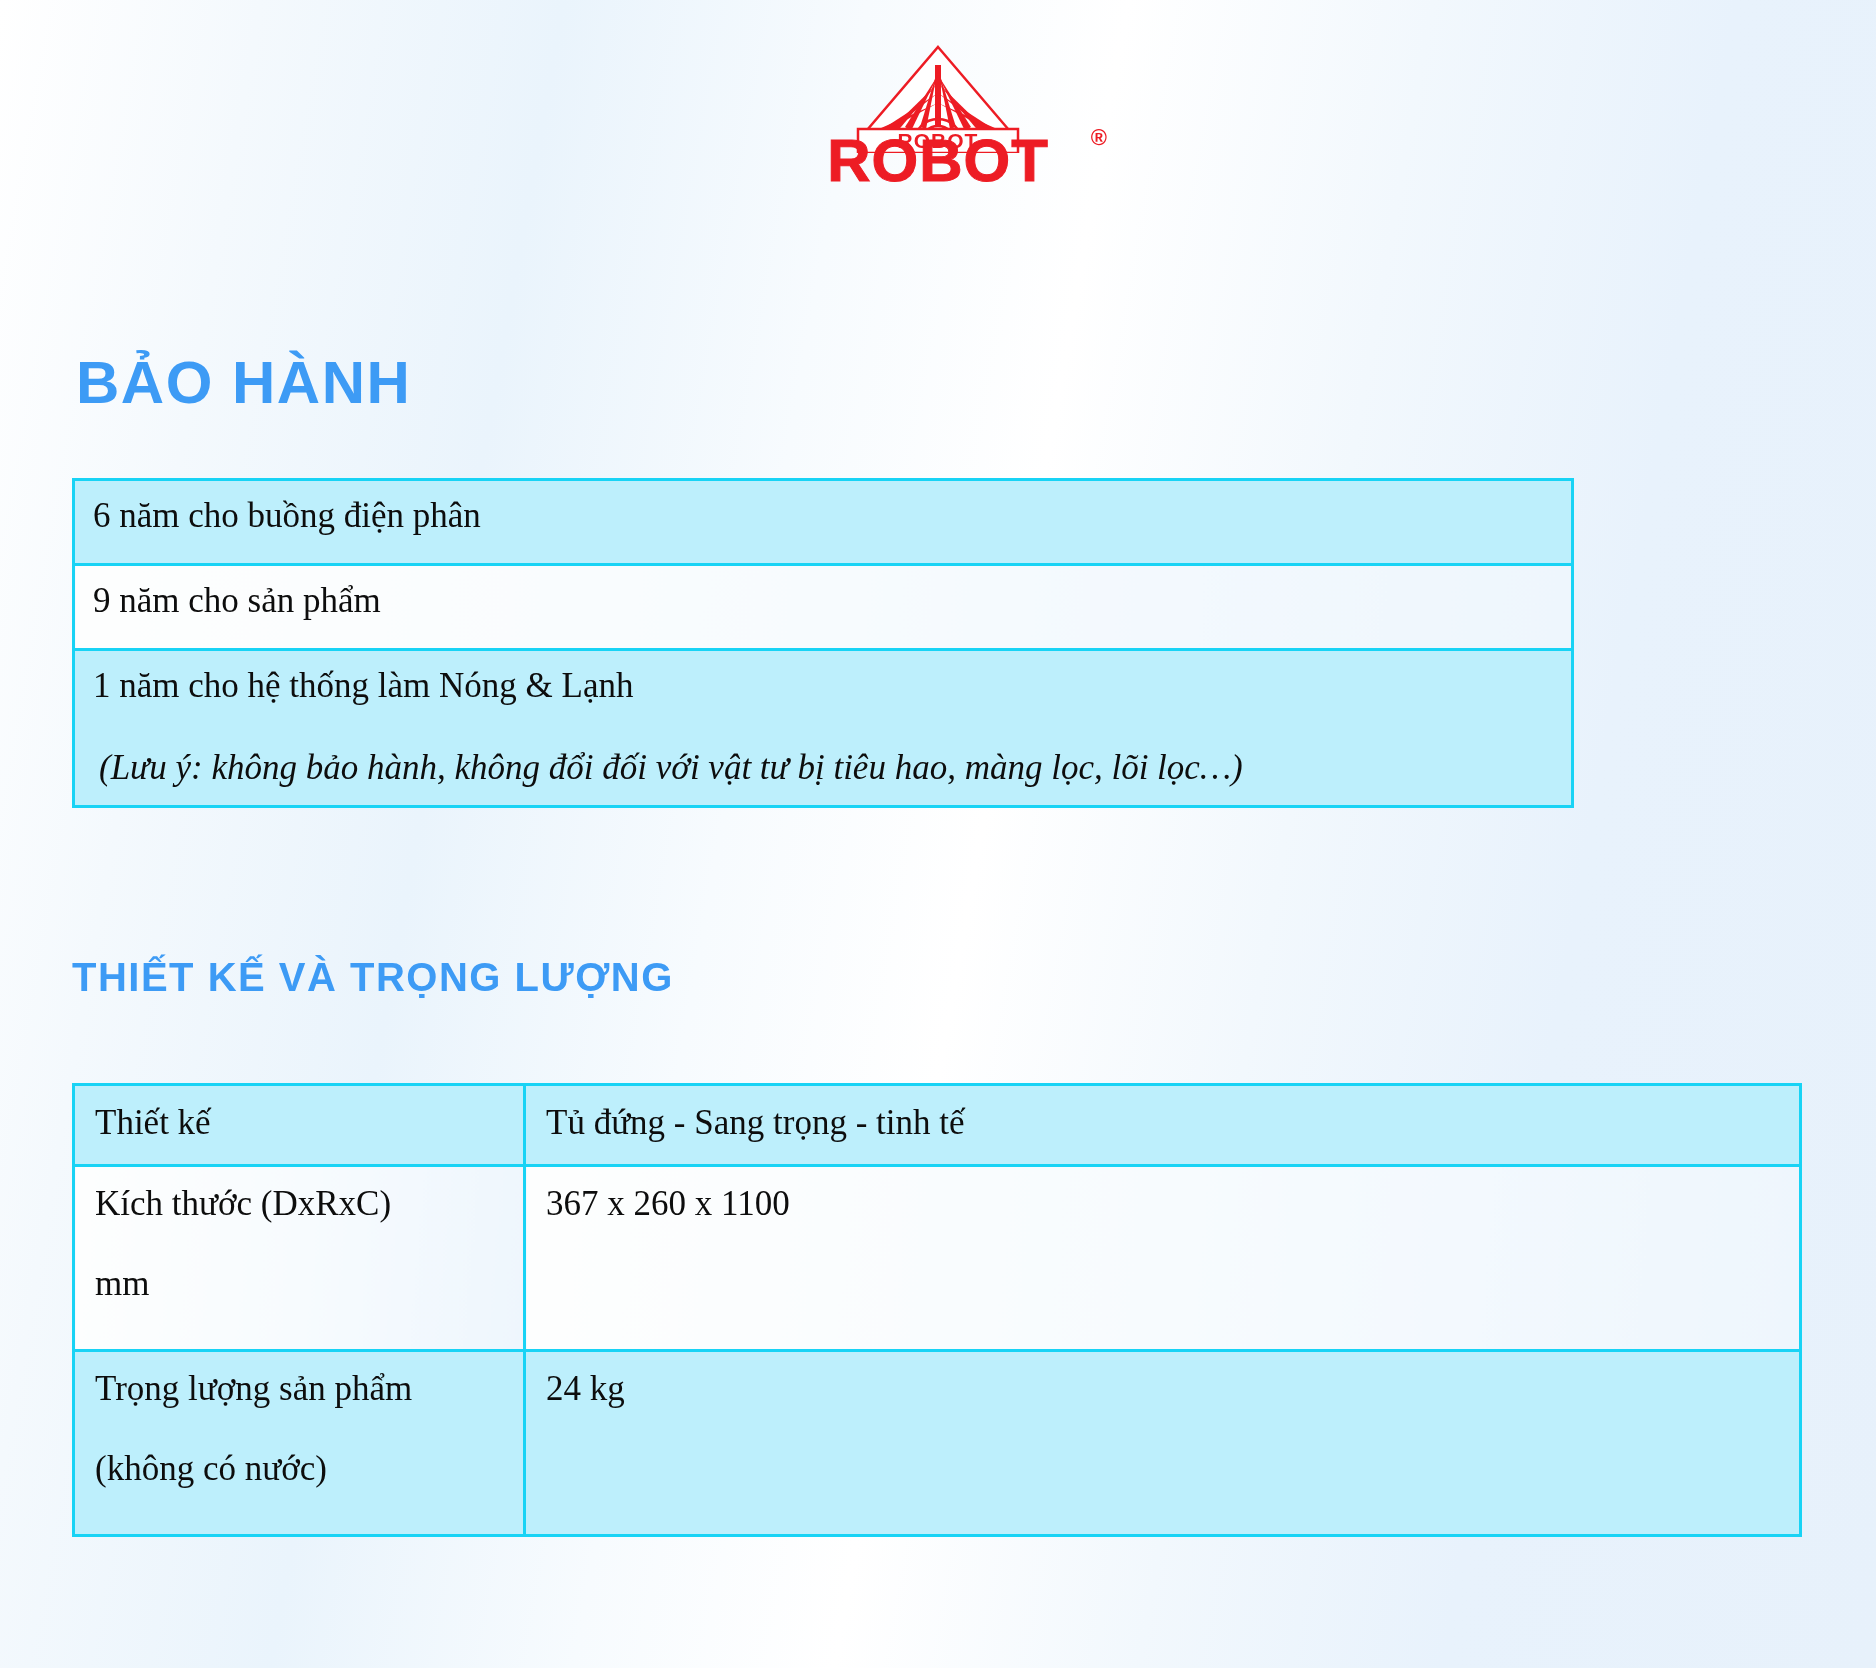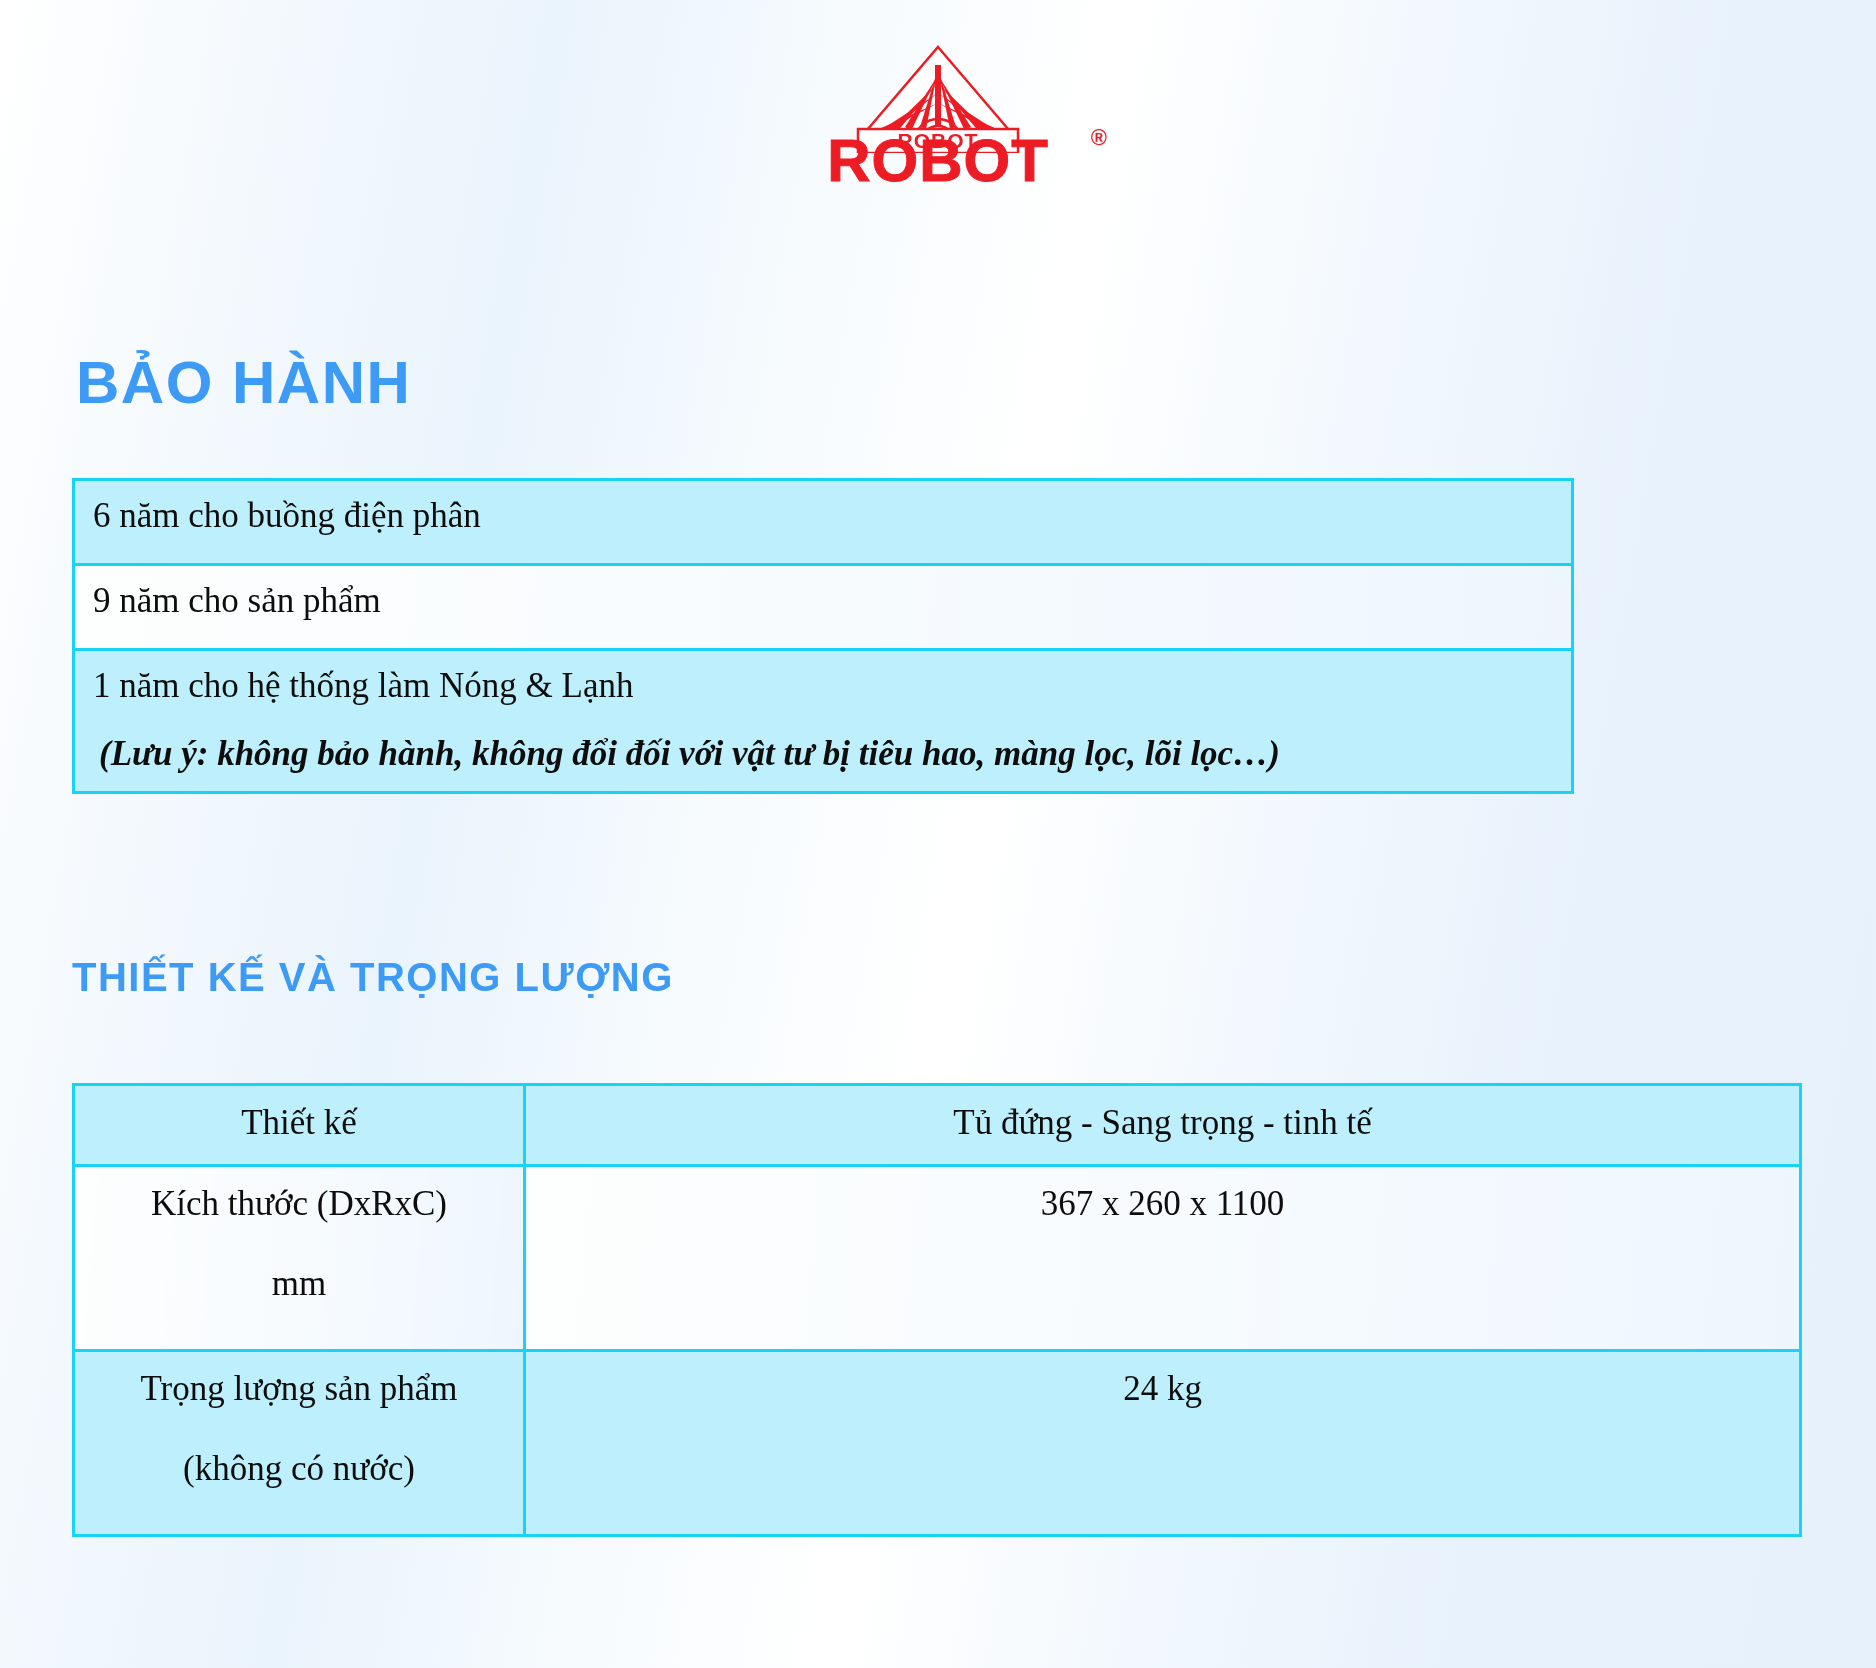--- a/index.html
+++ b/index.html
@@ -111,34 +111,34 @@
   .row-plain > td { background: linear-gradient(95deg,#fdfefe 0%,#f7fbfe 50%,#eef6fd 100%); }
 
   #table-warranty {
     left: 72px;
     top: 478px;
     width: 1502px;
   }
   #table-warranty td { height: 56px; }
   .warranty-note {
     display: block;
-    margin-top: 22px;
-    font-weight: bold;
+    margin-top: 36px;
+    font-weight: normal;
     font-style: italic;
     font-size: 35px;
     padding-left: 6px;
   }
 
   #table-design {
     left: 72px;
     top: 1083px;
     width: 1730px;
   }
   #table-design .col-label { width: 408px; }
-  #table-design td { padding: 14px 20px 18px 20px; text-align: center; }
+  #table-design td { padding: 14px 20px 18px 20px; }
   .cell-sub {
     display: block;
     margin-top: 34px;
     font-weight: normal;
   }
   .tall-cell { height: 150px; }
 </style>
 </head>
 <body>
 

